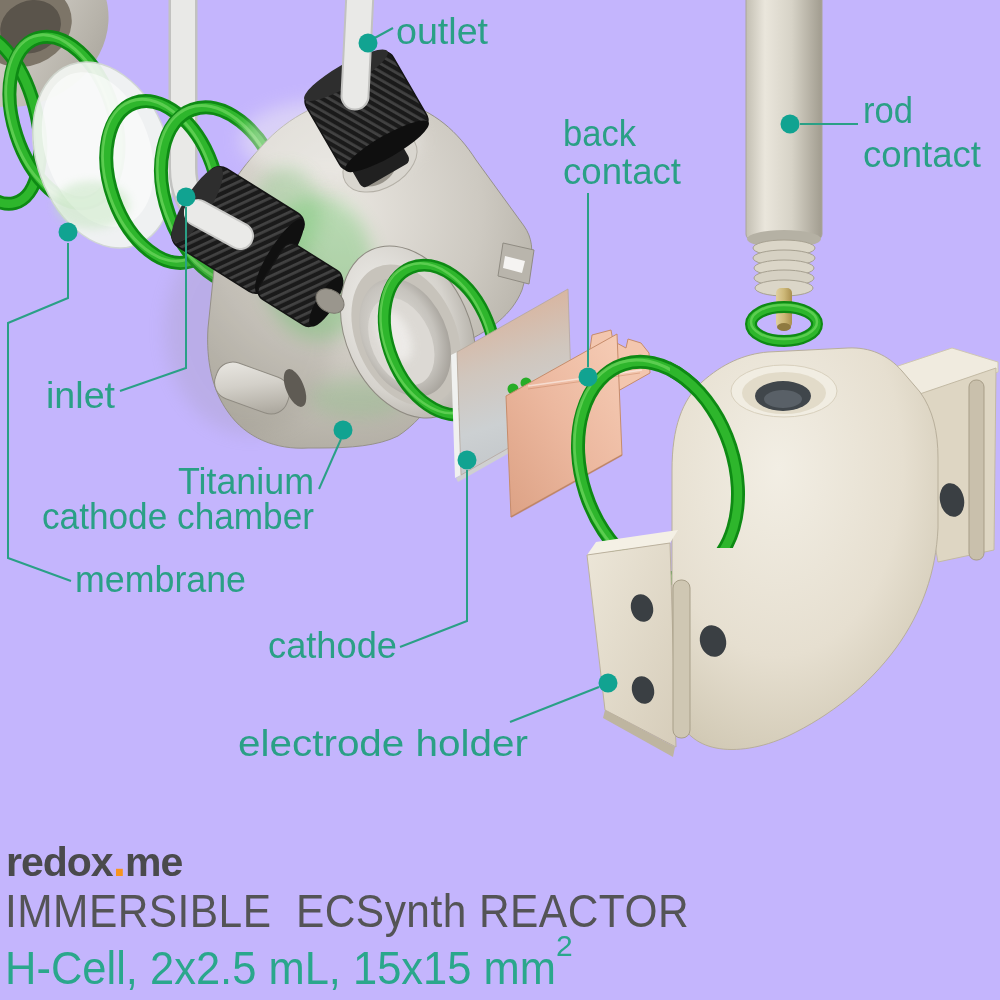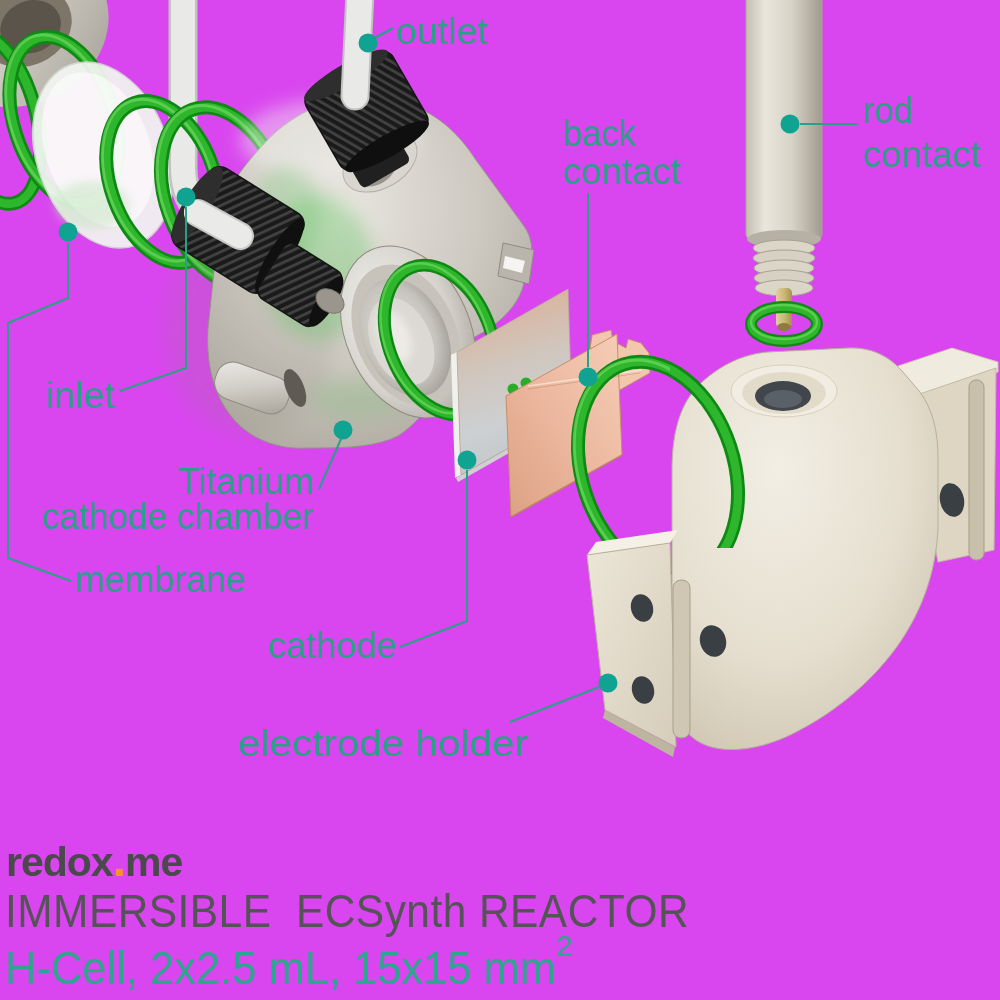--- a/index.html
+++ b/index.html
@@ -1,16 +1,16 @@
 <!DOCTYPE html>
 <html><head>
 <meta charset="utf-8">
 <style>
   html,body{margin:0;padding:0;background:#ffffff;}
-  #stage{position:relative;width:1000px;height:1000px;background:#d946ef;overflow:hidden;
+  #stage{position:relative;width:1000px;height:1000px;background:#c4b5fd;overflow:hidden;
          font-family:"Liberation Sans", sans-serif;}
   svg{display:block}
   svg text{white-space:pre;font-family:"Liberation Sans", sans-serif;}
   .lbl{font-size:36px;}
   .logo{font-size:41px;font-weight:bold;letter-spacing:-1px;}
   .title{font-size:46px;letter-spacing:0.5px;}
   .subtitle{font-size:47px;}
   .sup{font-size:30px;}
 </style>
 </head>

